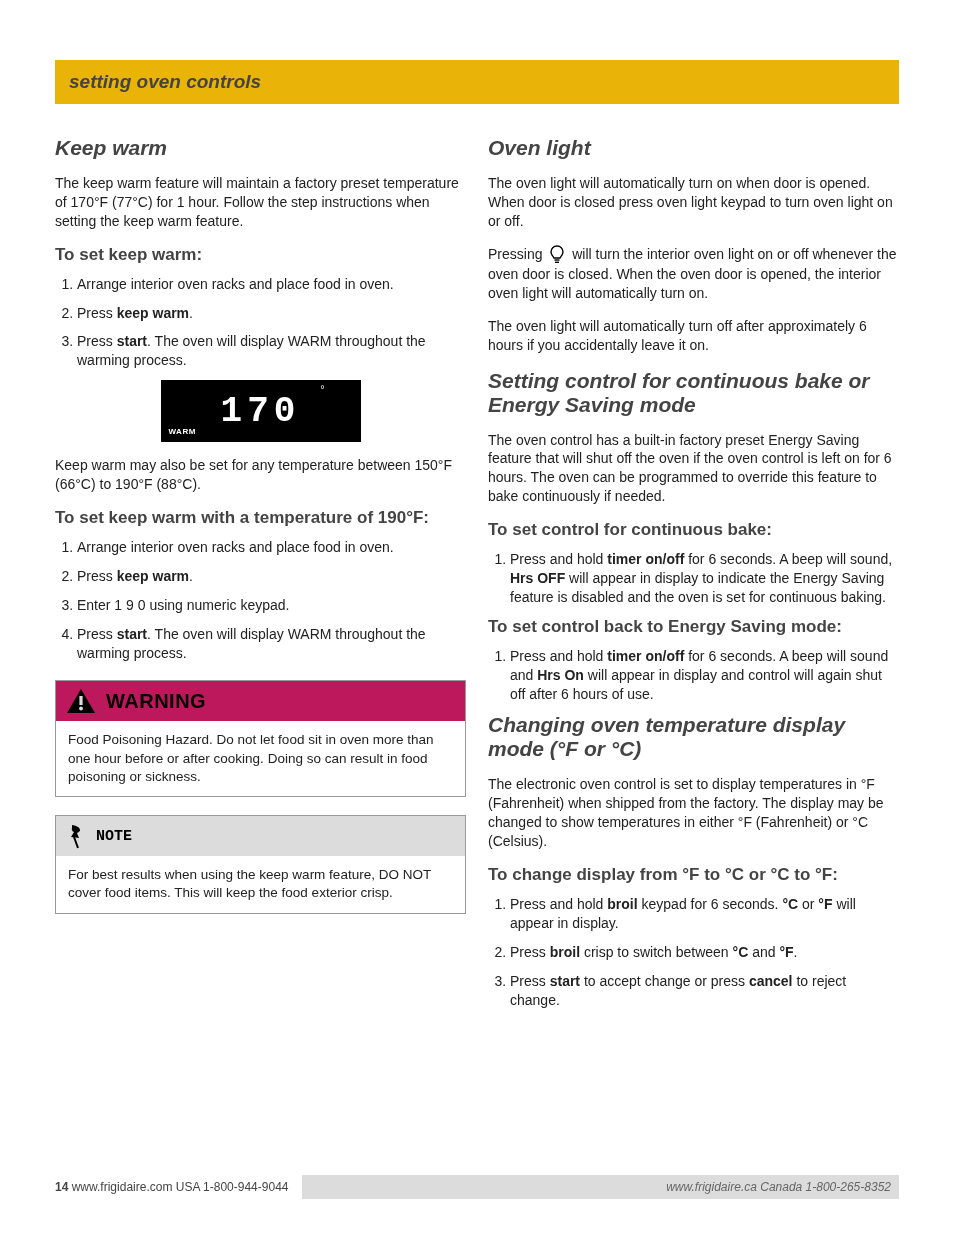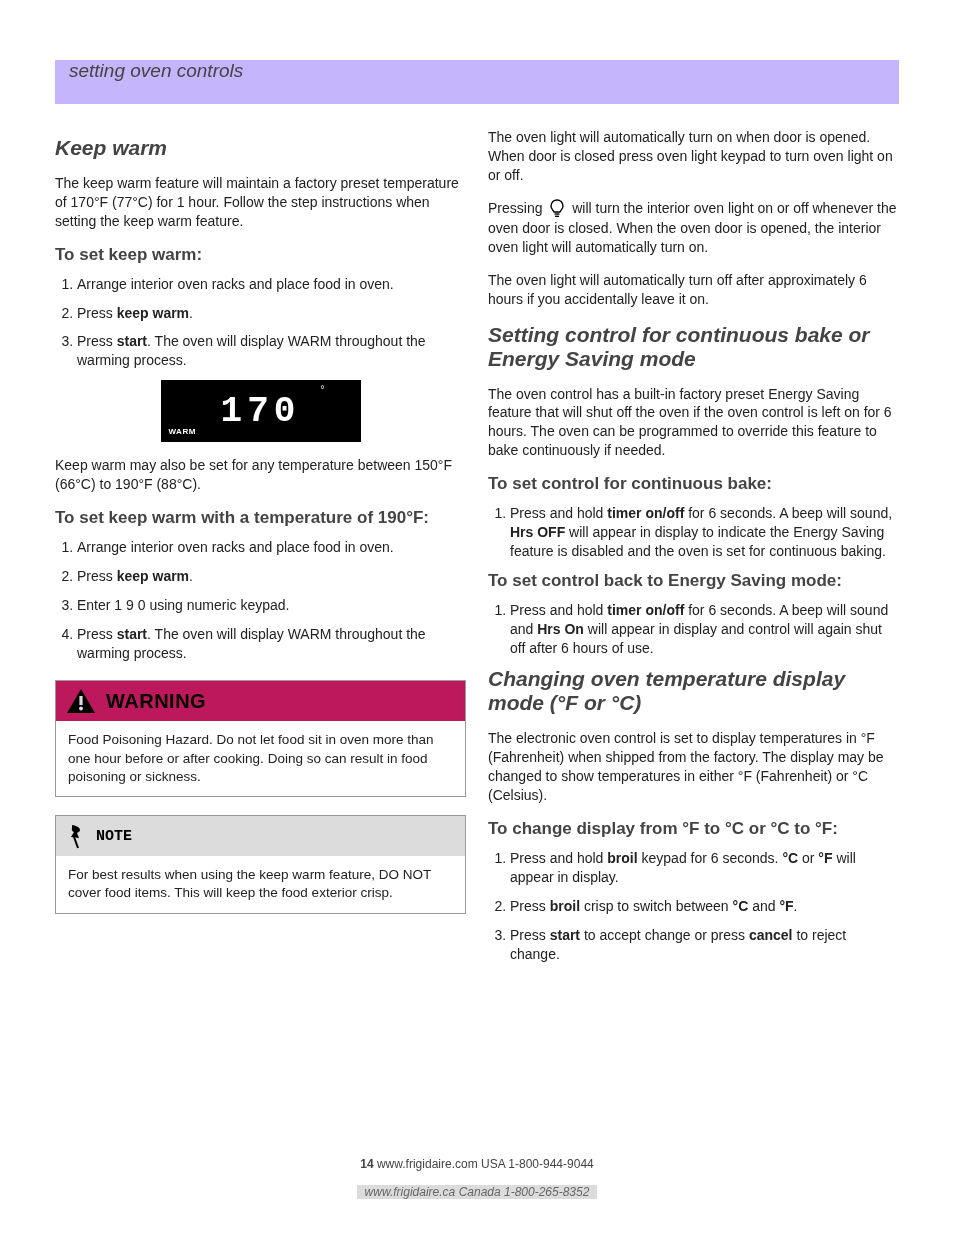--- a/index.html
+++ b/index.html
@@ -11,27 +11,28 @@
     background: #fff;
     position: relative;
     font-size: 14px;
   }
   .page {
     padding: 60px 55px 40px 55px;
     min-height: 1235px;
     position: relative;
   }
   .header-band {
-    background: #c4b5fd;
+    background: #eab308;
     height: 44px;
     width: 100%;
     display: flex;
-    align-items: flex-start;
+    align-items: center;
     padding: 0 14px;
     margin-bottom: 24px;
+    font-weight: bold;
   }
   .header-band span {
     font-style: italic;
     font-size: 19px;
     color: #444;
   }
   .columns {
     display: flex;
     gap: 22px;
   }
@@ -129,21 +130,20 @@
     bottom: 36px;
     left: 55px;
     right: 55px;
     font-size: 12px;
     color: #444;
   }
   .footer-line {
     display: flex;
     align-items: center;
     gap: 14px;
-    flex-direction: column;
   }
   .footer-left {
     white-space: nowrap;
   }
   .footer-band {
     flex: 1;
     background: #dcdcdc;
     height: 24px;
     display: flex;
     align-items: center;
@@ -217,20 +217,21 @@
             <path d="M6 2 C6 2 14 3 14 7 C14 9 11 10 11 10 L13 15 L5 14 L8 9 C8 9 5 8 6 5 C6 3 6 2 6 2 Z" fill="#000"></path>
             <path d="M8 14 L12 25" stroke="#000" stroke-width="2"></path>
           </svg>
           <span class="note-label">NOTE</span>
         </div>
         <div class="box-body">For best results when using the keep warm feature, DO NOT cover food items. This will keep the food exterior crisp.</div>
       </div>
     </div>
 
     <div class="col">
+      <h2 class="section-heading">Oven light</h2>
       <p>The oven light will automatically turn on when door is opened. When door is closed press oven light keypad to turn oven light on or off.</p>
       <p>
         <span>Pressing </span>
         <svg class="bulb-inline" viewBox="0 0 14 20">
           <path d="M7 1 C3.5 1 1 3.5 1 7 C1 9.5 3 11 4 13 L10 13 C11 11 13 9.5 13 7 C13 3.5 10.5 1 7 1 Z" fill="none" stroke="#000" stroke-width="1.4"></path>
           <line x1="4.5" y1="15" x2="9.5" y2="15" stroke="#000" stroke-width="1.4"></line>
           <line x1="5" y1="17.3" x2="9" y2="17.3" stroke="#000" stroke-width="1.4"></line>
         </svg>
         <span> will turn the interior oven light on or off whenever the oven door is closed. When the oven door is opened, the interior oven light will automatically turn on.</span>
       </p>

